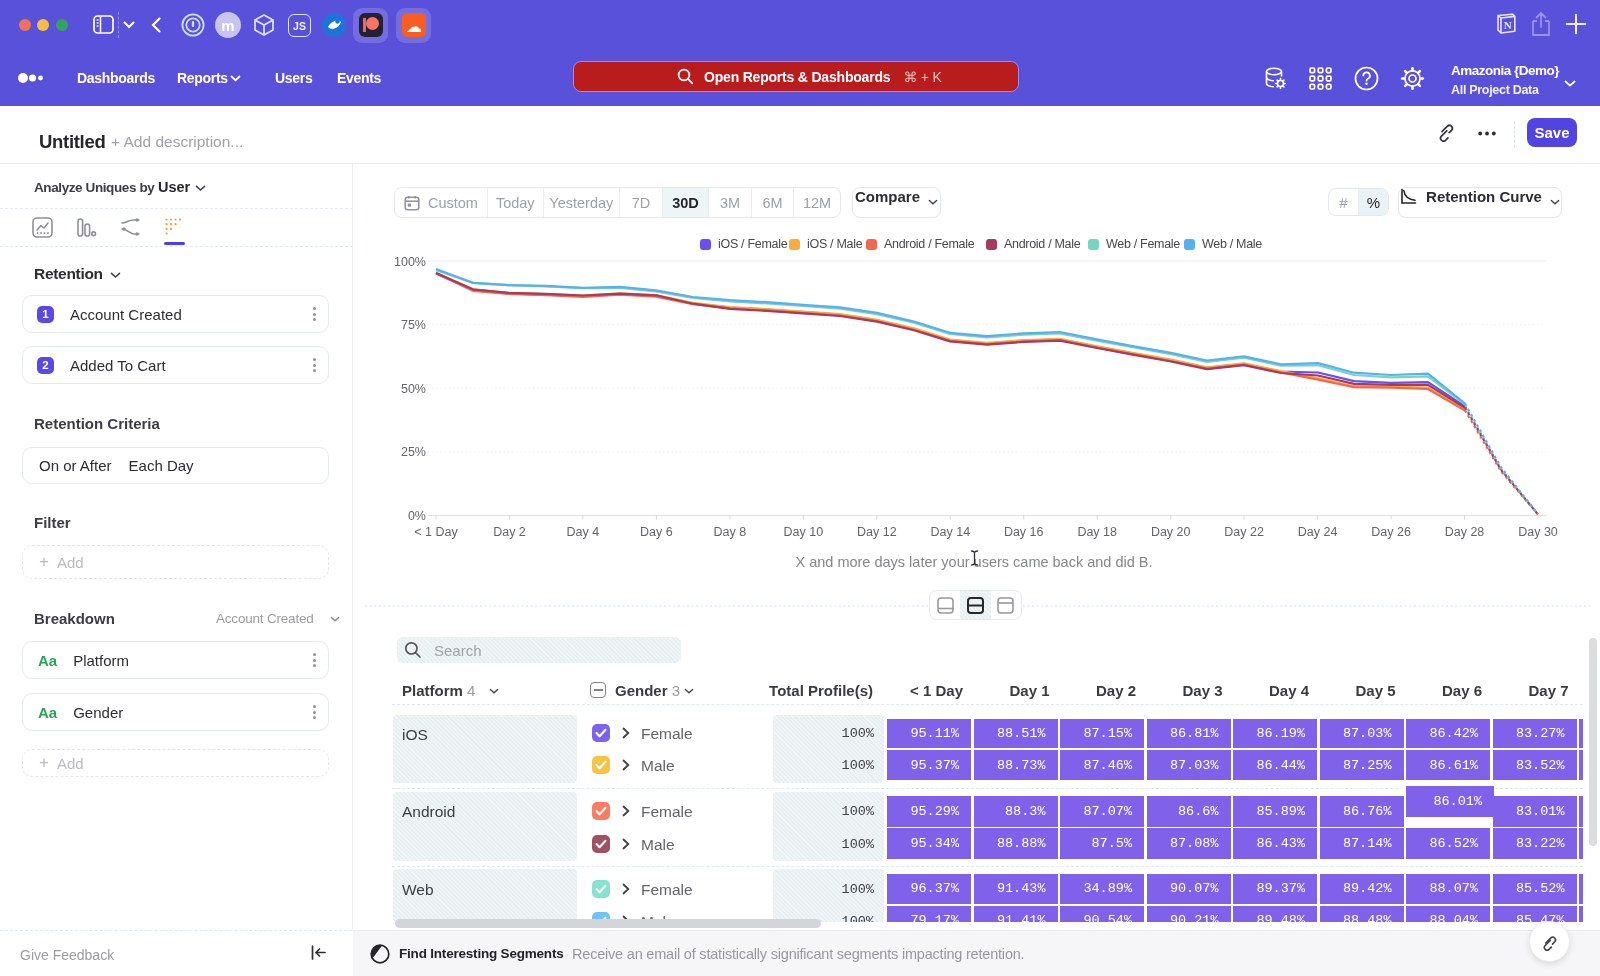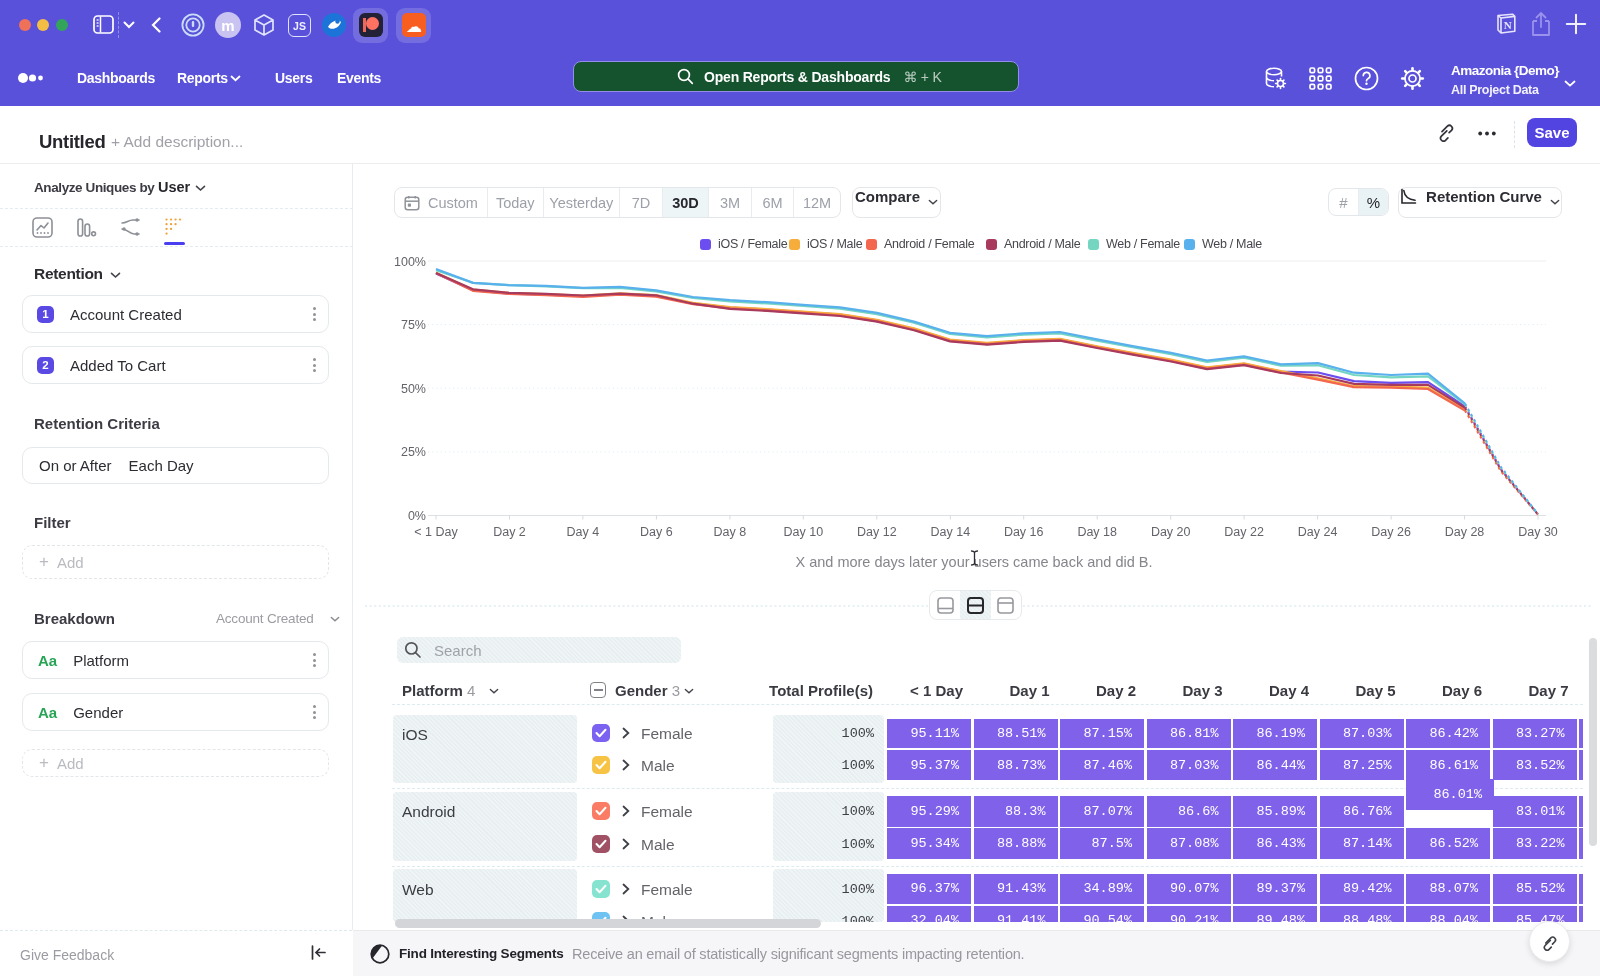--- a/index.html
+++ b/index.html
@@ -3,21 +3,21 @@
 <meta charset="utf-8">
 <style>
 * { margin:0; padding:0; box-sizing:border-box; }
 html,body { width:1600px; height:976px; overflow:hidden; }
 body { position:relative; font-family:"Liberation Sans", sans-serif; background:#fff; }
 .abs { position:absolute; }
 
 #chrome { position:absolute; top:0; left:0; width:1600px; height:106px; background:#5a51db; }
 .tl { position:absolute; top:19px; width:12px; height:12px; border-radius:50%; }
 .urlpill { position:absolute; left:571px; top:12px; width:457px; height:24px; background:#867ee7; border-radius:8px; display:flex; align-items:center; justify-content:center; color:#fff; font-weight:bold; font-size:14px; }
-.searchpill { position:absolute; left:573px; top:61px; width:446px; height:31px; background:#14532d; border:1px solid #958ee9; border-radius:8px; display:flex; align-items:center; color:#fff; font-weight:bold; font-size:14px; letter-spacing:-0.2px; }
+.searchpill { position:absolute; left:573px; top:61px; width:446px; height:31px; background:#b91c1c; border:1px solid #958ee9; border-radius:8px; display:flex; align-items:center; color:#fff; font-weight:bold; font-size:14px; letter-spacing:-0.2px; }
 .navlink { color:#fff; font-weight:bold; font-size:14px; letter-spacing:-0.3px; }
 
 #pagehead { position:absolute; top:106px; left:0; width:1600px; height:58px; background:#fff; border-bottom:1px solid #ededf0; }
 #savebtn { position:absolute; left:1527px; top:12px; width:50px; height:29px; background:#5244e1; border-radius:8px; color:#fff; font-size:15px; font-weight:bold; display:flex; align-items:center; justify-content:center; }
 
 #sidebar { position:absolute; top:164px; left:0; width:353px; height:766px; background:#fff; border-right:1px solid #e9ebee; }
 .sidehead { font-size:15px; font-weight:bold; color:#3c3c44; }
 .sidecard { position:absolute; left:22px; width:307px; height:38px; background:#fff; border:1px solid #e4e9ec; border-radius:10px; display:flex; align-items:center; }
 .badge { width:17px; height:17px; margin-left:14px; border-radius:5px; background:#5b49e4; color:#fff; font-size:11.5px; font-weight:bold; display:flex; align-items:center; justify-content:center; }
 .kebab { margin-left:auto; margin-right:12px; display:flex; flex-direction:column; gap:2.5px; }
@@ -505,21 +505,21 @@
       <path d="M1.5 1.5 L6.3 6 L1.5 10.5" fill="none" stroke="#3f4046" stroke-width="1.8" stroke-linecap="round"></path>
     </svg>
 <span class="abs" style="left:288px;top:178.25px;font-size:15.5px;color:#63646a;">Female</span>
 <span class="abs mono" style="left:437px;top:179.25px;width:84px;text-align:right;font-size:13.5px;color:#3f4046;">100%</span>
 <div class="pcell" style="left:534px;top:171.0px;width:84px;height:30.5px;">95.29%</div>
 <div class="pcell" style="left:620.5px;top:171.0px;width:84px;height:30.5px;">88.3%</div>
 <div class="pcell" style="left:707px;top:171.0px;width:84px;height:30.5px;">87.07%</div>
 <div class="pcell" style="left:793.5px;top:171.0px;width:84px;height:30.5px;">86.6%</div>
 <div class="pcell" style="left:880px;top:171.0px;width:84px;height:30.5px;padding-left:28px;">85.89%</div>
 <div class="pcell" style="left:966.5px;top:171.0px;width:84px;height:30.5px;">86.76%</div>
-<div class="pcell" style="left:1053px;top:154px;width:88px;height:30.5px;">86.01%</div>
+<div class="pcell" style="left:1053px;top:161px;width:88px;height:30.5px;">86.01%</div>
 <div class="pcell" style="left:1139.5px;top:171.0px;width:84px;height:30.5px;">83.01%</div>
 <div class="pcell" style="left:1226px;top:171.0px;width:84px;height:30.5px;">85.</div>
 <div class="abs" style="left:239px;top:209.5px;width:18px;height:18px;border-radius:5px;background:#a05264;display:flex;align-items:center;justify-content:center;">
       <svg width="12" height="10" viewBox="0 0 12 10">
         <path d="M1.5 5 L4.6 8.2 L10.5 1.8" fill="none" stroke="#fff" stroke-width="2" stroke-linecap="round" stroke-linejoin="round"></path>
       </svg>
     </div>
 <svg class="abs" style="left:269px;top:212.5px;" width="8" height="12" viewBox="0 0 8 12">
       <path d="M1.5 1.5 L6.3 6 L1.5 10.5" fill="none" stroke="#3f4046" stroke-width="1.8" stroke-linecap="round"></path>
     </svg>
@@ -556,21 +556,21 @@
 <div class="abs" style="left:239px;top:286.75px;width:18px;height:18px;border-radius:5px;background:#6fc3f2;display:flex;align-items:center;justify-content:center;">
       <svg width="12" height="10" viewBox="0 0 12 10">
         <path d="M1.5 5 L4.6 8.2 L10.5 1.8" fill="none" stroke="#fff" stroke-width="2" stroke-linecap="round" stroke-linejoin="round"></path>
       </svg>
     </div>
 <svg class="abs" style="left:269px;top:289.75px;" width="8" height="12" viewBox="0 0 8 12">
       <path d="M1.5 1.5 L6.3 6 L1.5 10.5" fill="none" stroke="#3f4046" stroke-width="1.8" stroke-linecap="round"></path>
     </svg>
 <span class="abs" style="left:288px;top:287.75px;font-size:15.5px;color:#63646a;">Male</span>
 <span class="abs mono" style="left:437px;top:288.75px;width:84px;text-align:right;font-size:13.5px;color:#3f4046;">100%</span>
-<div class="pcell" style="left:534px;top:280.5px;width:84px;height:30.5px;">32.04%</div>
+<div class="pcell" style="left:534px;top:280.5px;width:84px;height:30.5px;">79.17%</div>
 <div class="pcell" style="left:620.5px;top:280.5px;width:84px;height:30.5px;">91.41%</div>
 <div class="pcell" style="left:707px;top:280.5px;width:84px;height:30.5px;">90.54%</div>
 <div class="pcell" style="left:793.5px;top:280.5px;width:84px;height:30.5px;">90.21%</div>
 <div class="pcell" style="left:880px;top:280.5px;width:84px;height:30.5px;">89.48%</div>
 <div class="pcell" style="left:966.5px;top:280.5px;width:84px;height:30.5px;">88.48%</div>
 <div class="pcell" style="left:1053px;top:280.5px;width:84px;height:30.5px;">88.04%</div>
 <div class="pcell" style="left:1139.5px;top:280.5px;width:84px;height:30.5px;">85.47%</div>
 <div class="pcell" style="left:1226px;top:280.5px;width:84px;height:30.5px;">88.</div>
 </div>
 <div class="abs" style="left:395px;top:919px;width:426px;height:9px;border-radius:5px;background:#d4d5d9;"></div>

